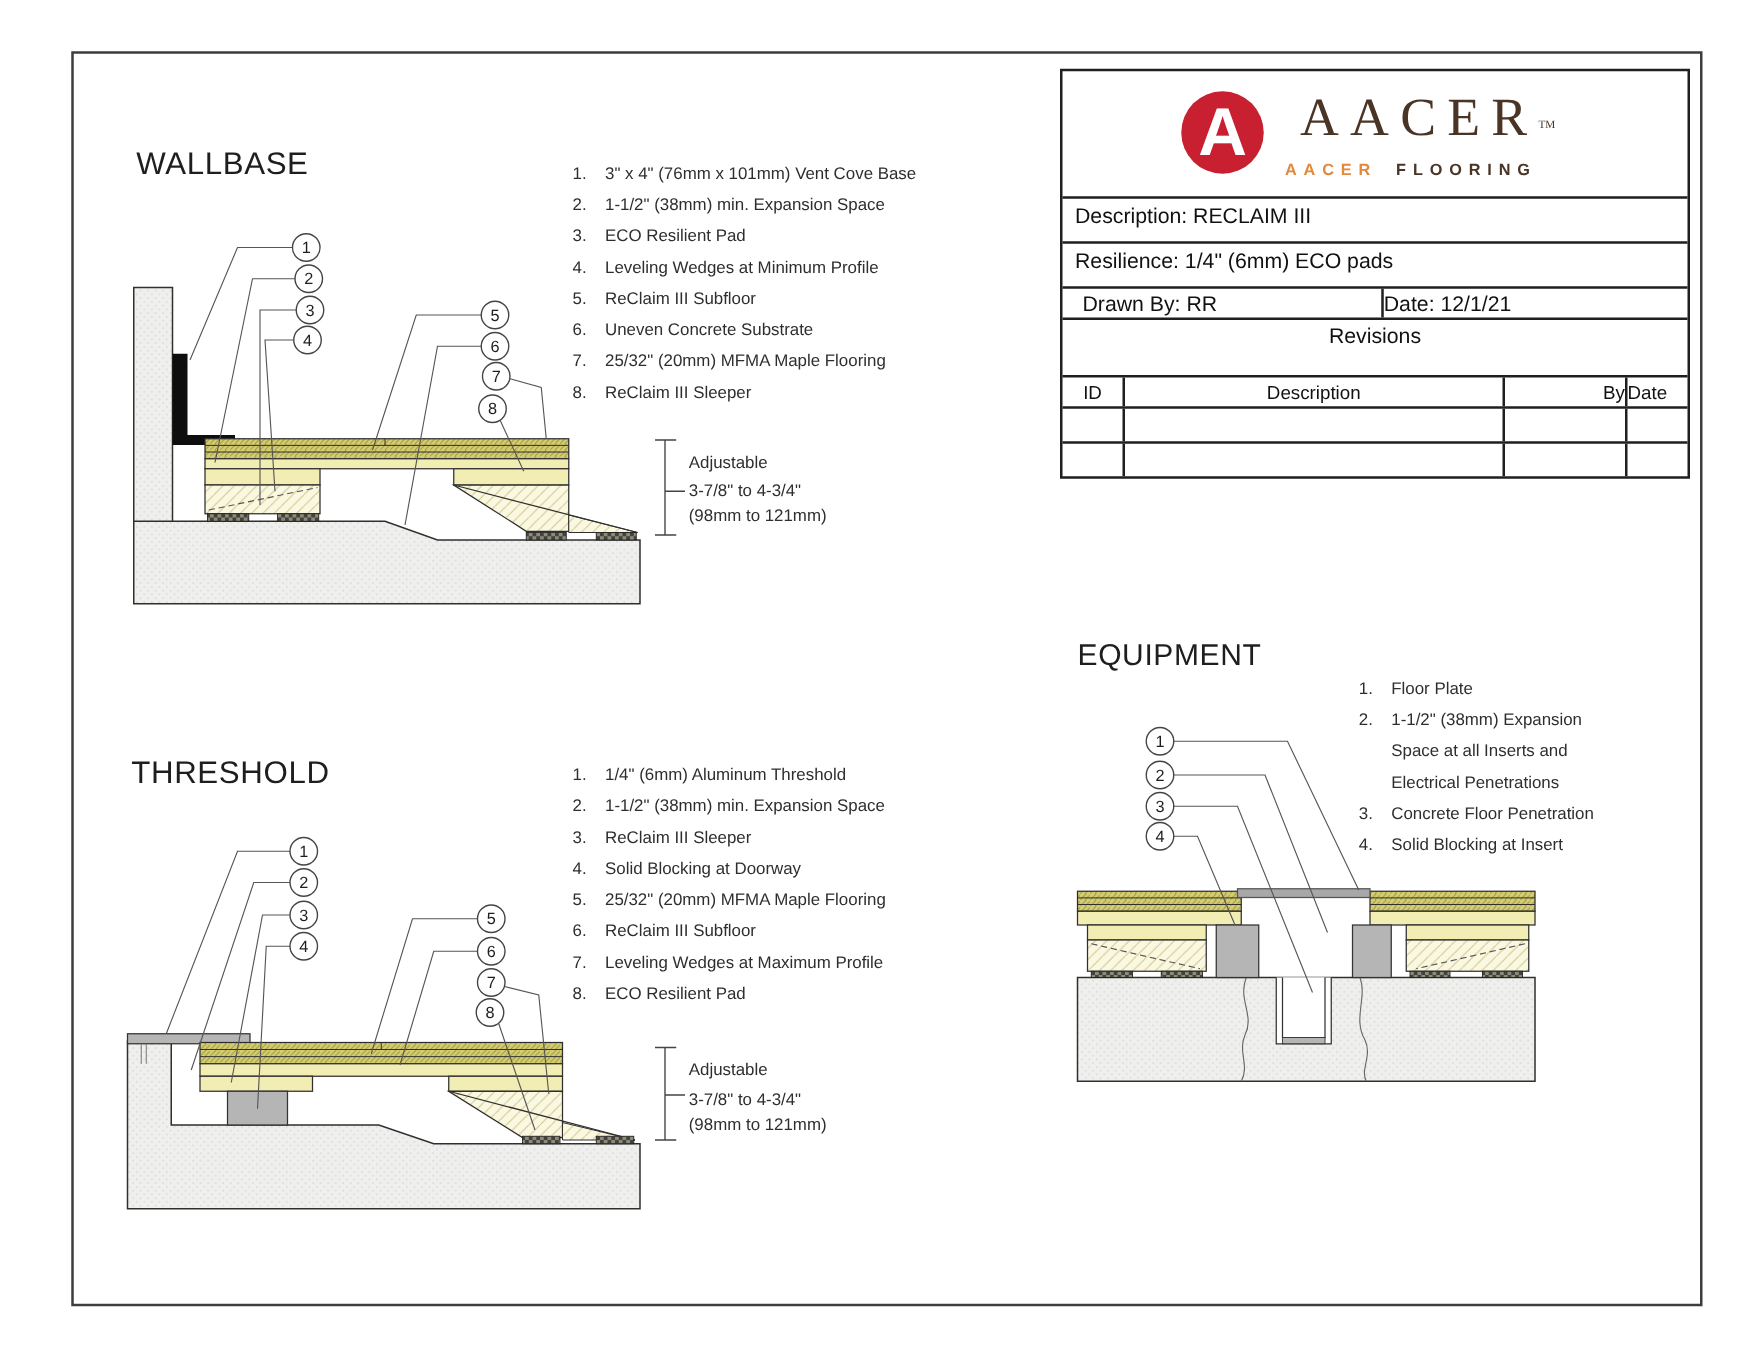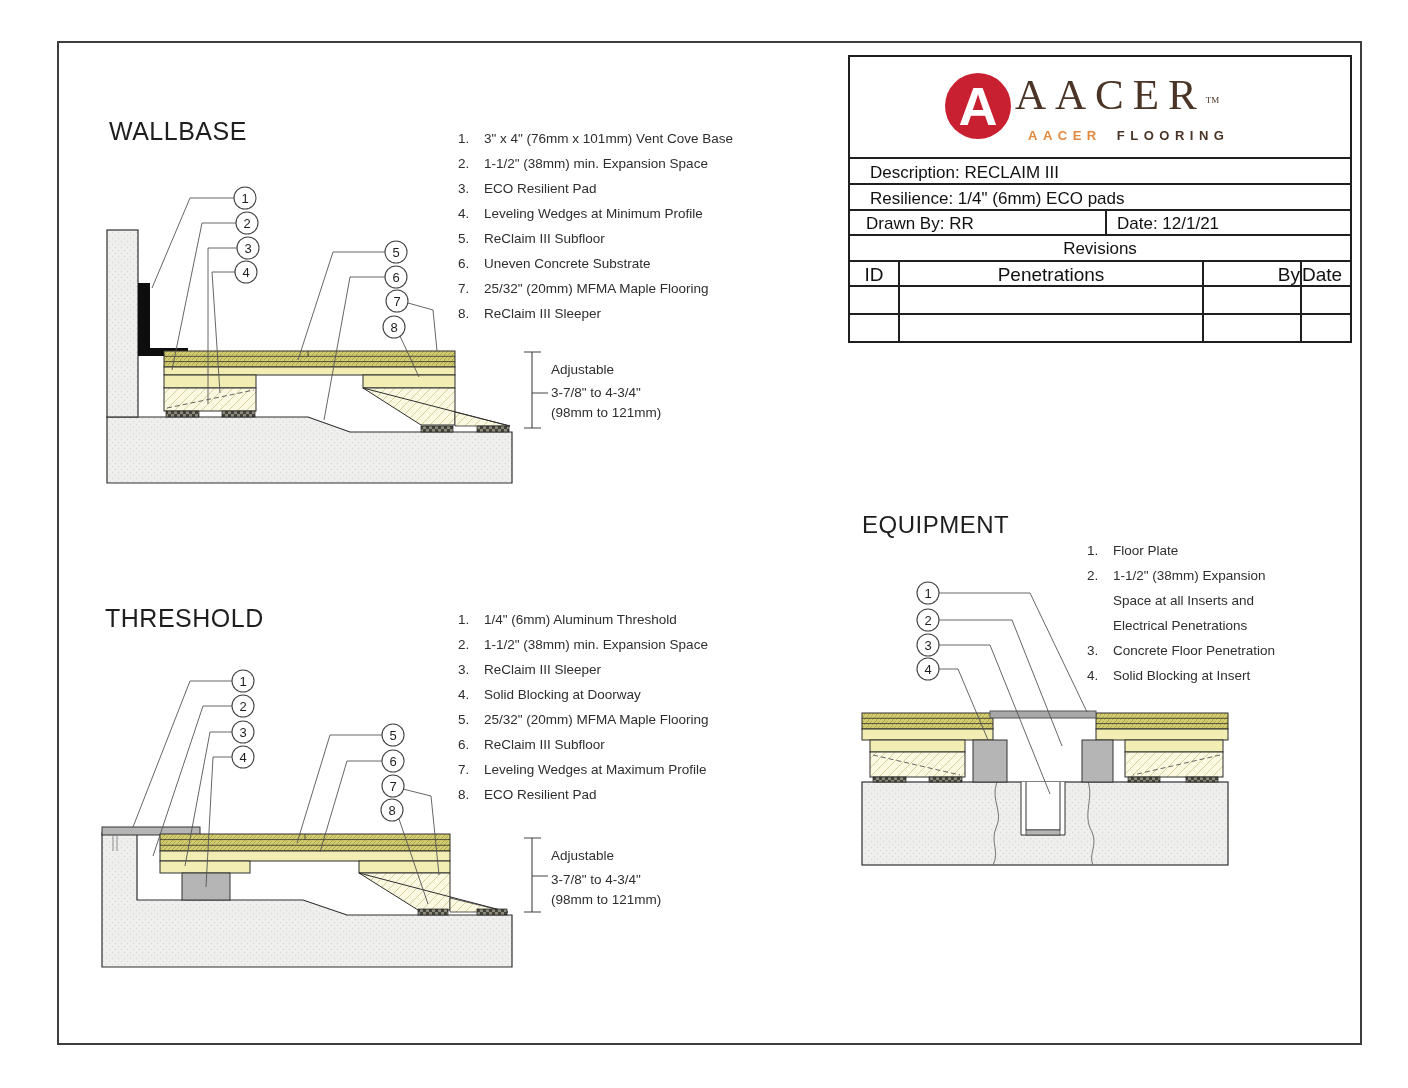--- a/index.html
+++ b/index.html
@@ -15,39 +15,39 @@
   svg{position:absolute;overflow:visible;}
   svg text{font-family:"Liberation Sans",sans-serif;}
   .dimtext{font-size:13.5px;fill:#2e2e2e;}
   .callout-num{font-size:13px;fill:#1e1e1e;text-anchor:middle;}
 
   
   .tblock{position:absolute;left:848px;top:55px;width:504px;border:2px solid #1f1f1f;background:#fff;box-sizing:border-box;}
   .tb-row{position:relative;border-top:2px solid #1f1f1f;box-sizing:border-box;font-size:17px;color:#111;}
   .tb-row.first{border-top:none;}
   .tb-logo{height:100px;}
-  .tb-line{height:26px;line-height:27px;padding-left:20px;}
+  .tb-line{height:36px;line-height:27px;padding-left:10px;}
   .tb-split{height:25px;display:flex;}
   .tb-split .cell-l{width:257px;line-height:25px;padding-left:16px;box-sizing:border-box;border-right:2px solid #1f1f1f;}
-  .tb-split .cell-r{flex:1;line-height:25px;padding-left:10px;}
+  .tb-split .cell-r{flex:1;line-height:25px;}
   .tb-center{height:26px;line-height:26px;text-align:center;}
-  .tb-head{height:25px;display:flex;font-size:19px;}
+  .tb-head{height:25px;display:flex;font-size:15px;margin-top:20px;}
   .tb-cells{display:flex;}
   .c-id{width:50px;border-right:2px solid #1f1f1f;box-sizing:border-box;text-align:center;}
   .c-desc{width:304px;border-right:2px solid #1f1f1f;box-sizing:border-box;text-align:center;}
   .c-by{width:98px;border-right:2px solid #1f1f1f;box-sizing:border-box;text-align:right;}
   .c-date{flex:1;text-align:left;}
   .tb-empty{height:28px;}
   .tb-head div,.tb-empty div{line-height:25px;}
 
   
   .logo-mark{position:absolute;left:95px;top:16px;width:66px;height:66px;border-radius:50%;
              display:flex;align-items:center;justify-content:center;}
   .logo-a{color:#fff;font-weight:bold;font-size:54px;line-height:60px;font-family:"Liberation Sans",sans-serif;}
-  .brand-name{position:absolute;left:165px;top:16px;font-family:"Liberation Serif",serif;
+  .brand-name{position:absolute;left:190px;top:16px;font-family:"Liberation Serif",serif;
               font-size:43px;line-height:43px;letter-spacing:9px;font-weight:500;}
   .brand-tm{font-size:9px;letter-spacing:0;vertical-align:6px;}
   .brand-tag{position:absolute;left:178px;top:71px;font-size:13px;letter-spacing:5.5px;font-weight:bold;}
 </style>
 </head>
 <body>
 
 <div class="sheet">
   <div class="frame"></div>
 
@@ -433,21 +433,21 @@
     </div>
     <div class="tb-row tb-line">Description: RECLAIM III</div>
     <div class="tb-row tb-line">Resilience: 1/4" (6mm) ECO pads</div>
     <div class="tb-row tb-split">
       <div class="cell-l">Drawn By: RR</div>
       <div class="cell-r">Date: 12/1/21</div>
     </div>
     <div class="tb-row tb-center">Revisions</div>
     <div class="tb-row tb-head tb-cells">
       <div class="c-id">ID</div>
-      <div class="c-desc">Penetrations</div>
+      <div class="c-desc">Description</div>
       <div class="c-by">By</div>
       <div class="c-date">Date</div>
     </div>
     <div class="tb-row tb-empty tb-cells">
       <div class="c-id"></div>
       <div class="c-desc"></div>
       <div class="c-by"></div>
       <div class="c-date"></div>
     </div>
     <div class="tb-row tb-empty tb-cells">

